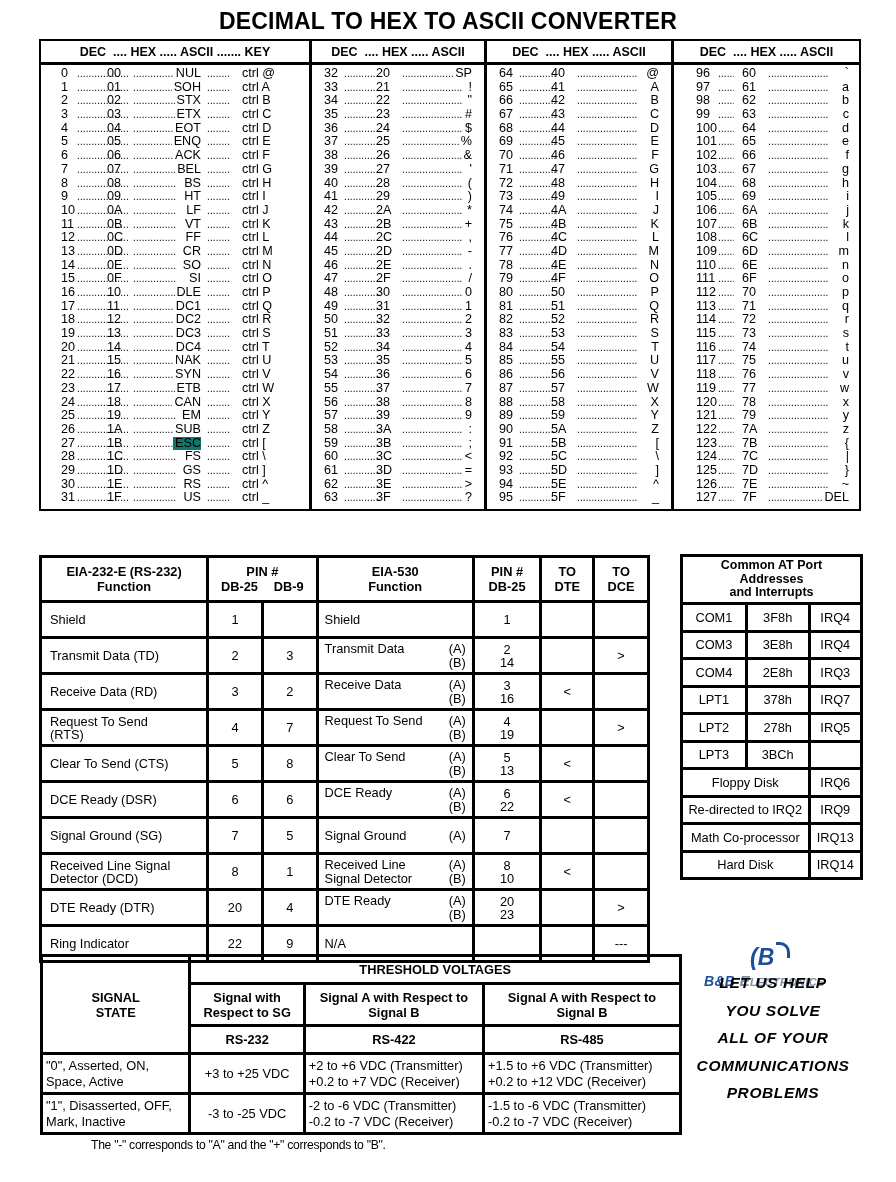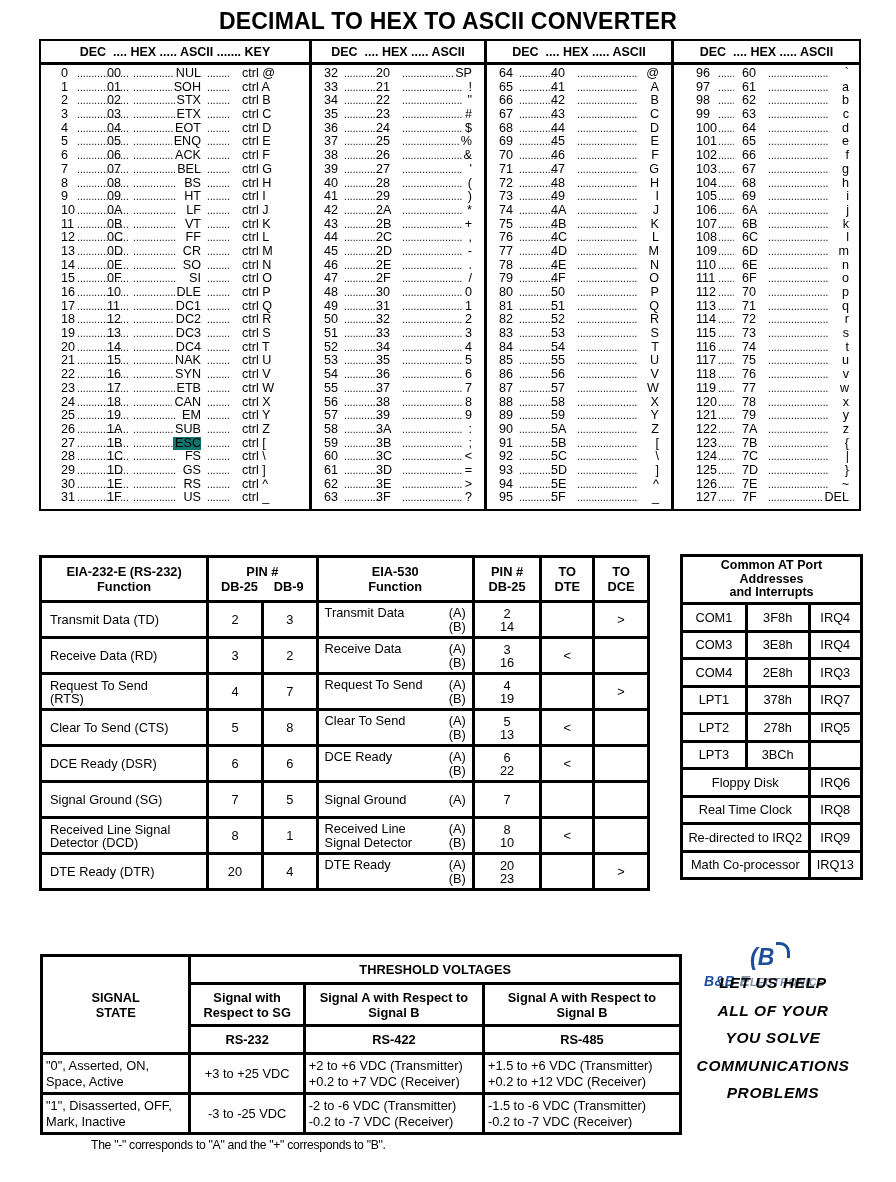--- a/index.html
+++ b/index.html
@@ -1110,20 +1110,31 @@
         <div>TO</div>
         <div>DTE</div>
       </th>
       <th>
         <div>TO</div>
         <div>DCE</div>
       </th>
     </tr>
   </thead>
   <tbody id="pinbody">
+      <tr style="height: 27px;">
+        <td class="fn">Shield</td>
+        <td class="c">1</td>
+        <td class="c"></td>
+        <td class="fn530" style="vertical-align: middle; padding-top: 0px;">
+          <div class="fnwrap">Shield</div>
+        </td>
+        <td class="c">1</td>
+        <td class="c"></td>
+        <td class="c"></td>
+      </tr>
       <tr style="height: 36px;">
         <td class="fn">Transmit Data (TD)</td>
         <td class="c">2</td>
         <td class="c">3</td>
         <td class="fn530" style="vertical-align: top; padding-top: 3px;">
           <div class="fnwrap">Transmit Data<div class="ab">(A)<br>(B)</div></div>
         </td>
         <td class="c">2<br>14</td>
         <td class="c"></td>
         <td class="c">&gt;</td>
@@ -1197,20 +1208,31 @@
       <tr style="height: 36px;">
         <td class="fn">DTE Ready (DTR)</td>
         <td class="c">20</td>
         <td class="c">4</td>
         <td class="fn530" style="vertical-align: top; padding-top: 3px;">
           <div class="fnwrap">DTE Ready<div class="ab">(A)<br>(B)</div></div>
         </td>
         <td class="c">20<br>23</td>
         <td class="c"></td>
         <td class="c">&gt;</td>
+      </tr>
+      <tr style="height: 27px;">
+        <td class="fn">Ring Indicator</td>
+        <td class="c">22</td>
+        <td class="c">9</td>
+        <td class="fn530" style="vertical-align: middle; padding-top: 0px;">
+          <div class="fnwrap">N/A</div>
+        </td>
+        <td class="c"></td>
+        <td class="c"></td>
+        <td class="c">---</td>
       </tr>
     </tbody>
 </table>
 
 <table class="port">
   <colgroup>
       <col style="width:66px">
       <col style="width:64px">
       <col style="width:53px">
     </colgroup>
@@ -1250,30 +1272,30 @@
       <tr>
         <td>LPT3</td>
         <td>3BCh</td>
         <td></td>
       </tr>
       <tr>
         <td colspan="2">Floppy Disk</td>
         <td>IRQ6</td>
       </tr>
       <tr>
-        <td colspan="2">Real Time Clock</td>
-        <td>IRQ8</td>
-      </tr>
-      <tr>
         <td colspan="2">Re-directed to IRQ2</td>
         <td>IRQ9</td>
       </tr>
       <tr>
         <td colspan="2">Math Co-processor</td>
         <td>IRQ13</td>
+      </tr>
+      <tr>
+        <td colspan="2">Hard Disk</td>
+        <td>IRQ14</td>
       </tr>
     </tbody>
 </table>
 
 <table class="thr">
   <colgroup>
       <col style="width:149px">
       <col style="width:115px">
       <col style="width:180px">
       <col style="width:198px">
@@ -1316,17 +1338,17 @@
   <span class="l2">The "-" corresponds to "A" and the "+" corresponds to "B".</span>
 </div>
 
 <div class="logo">
   <div class="bmark">(<span>B</span><span class="swoosh"></span></div>
   <div class="brand"><span>B&amp;B </span><span class="elec">Electronics</span></div>
 </div>
 
 <div class="slogan">
   <div>LET US HELP</div>
+  <div>YOU SOLVE</div>
   <div>ALL  OF  YOUR</div>
-  <div>YOU SOLVE</div>
   <div>COMMUNICATIONS</div>
   <div>PROBLEMS</div>
 </div>
 
 </body></html>

